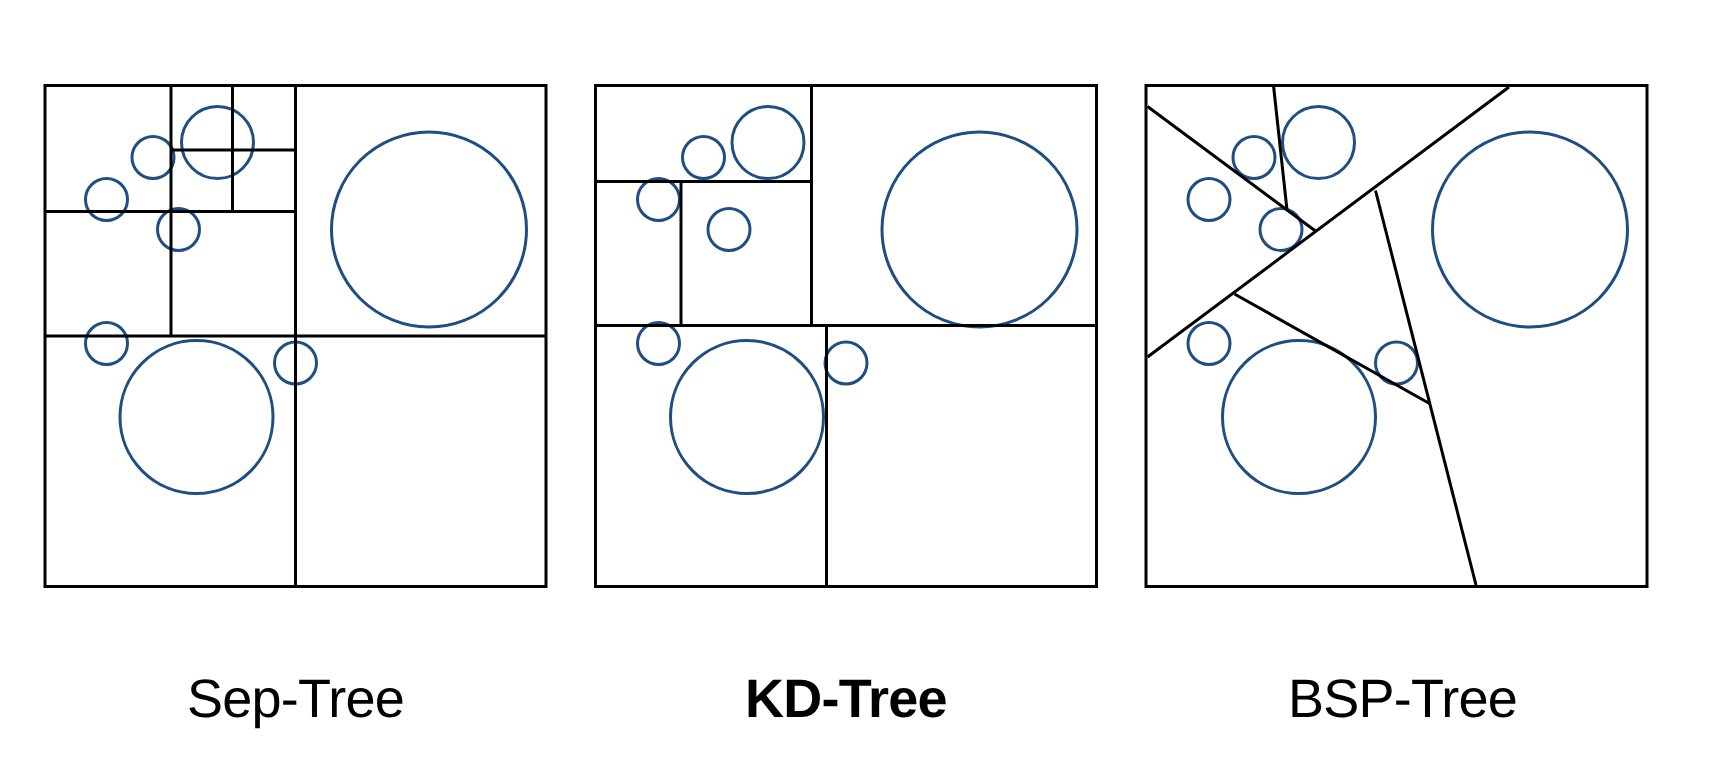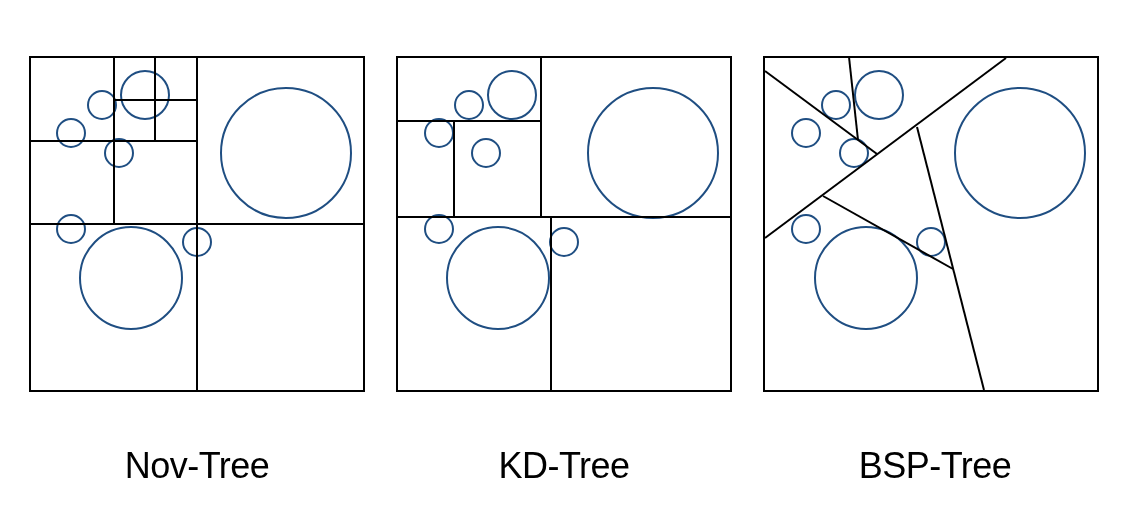--- a/index.html
+++ b/index.html
@@ -9,21 +9,21 @@
     position: absolute;
     top: 440px;
     width: 334px;
     text-align: center;
     font-family: "Liberation Sans", "DejaVu Sans", sans-serif;
     font-size: 36px;
     color: #000;
     line-height: 52px;
     letter-spacing: -0.5px;
   }
-  .label.bold { font-weight: normal; }
+  .label.bold { font-weight: bold; }
 </style>
 </head>
 <body>
 
 <svg id="canvas" width="1144" height="509" viewBox="0 0 1144 509" xmlns="http://www.w3.org/2000/svg">
   <g id="g-oct-tree">
       <circle cx="102" cy="105" r="14" fill="none" stroke="#1f4e82" stroke-width="2"></circle>
       <circle cx="145" cy="95" r="24" fill="none" stroke="#1f4e82" stroke-width="2"></circle>
       <circle cx="71" cy="133" r="14" fill="none" stroke="#1f4e82" stroke-width="2"></circle>
       <circle cx="119" cy="153" r="14" fill="none" stroke="#1f4e82" stroke-width="2"></circle>
@@ -66,15 +66,15 @@
       <circle cx="931" cy="242" r="14" fill="none" stroke="#1f4e82" stroke-width="2"></circle>
       <line x1="765" y1="71" x2="877" y2="154" stroke="#000000" stroke-width="2"></line>
       <line x1="849" y1="57" x2="858" y2="140" stroke="#000000" stroke-width="2"></line>
       <line x1="765" y1="238" x2="1006" y2="58" stroke="#000000" stroke-width="2"></line>
       <line x1="917" y1="127" x2="984" y2="390" stroke="#000000" stroke-width="2"></line>
       <line x1="823" y1="196" x2="953" y2="269" stroke="#000000" stroke-width="2"></line>
       <rect x="764" y="57" width="334" height="334" fill="none" stroke="#000000" stroke-width="2"></rect>
     </g>
 </svg>
 
-<div class="label" style="left:30px;">Nov-Tree</div>
+<div class="label" style="left:30px;">Sep-Tree</div>
 <div class="label bold" style="left:397px;">KD-Tree</div>
 <div class="label" style="left:768px;">BSP-Tree</div>
 
 </body></html>

